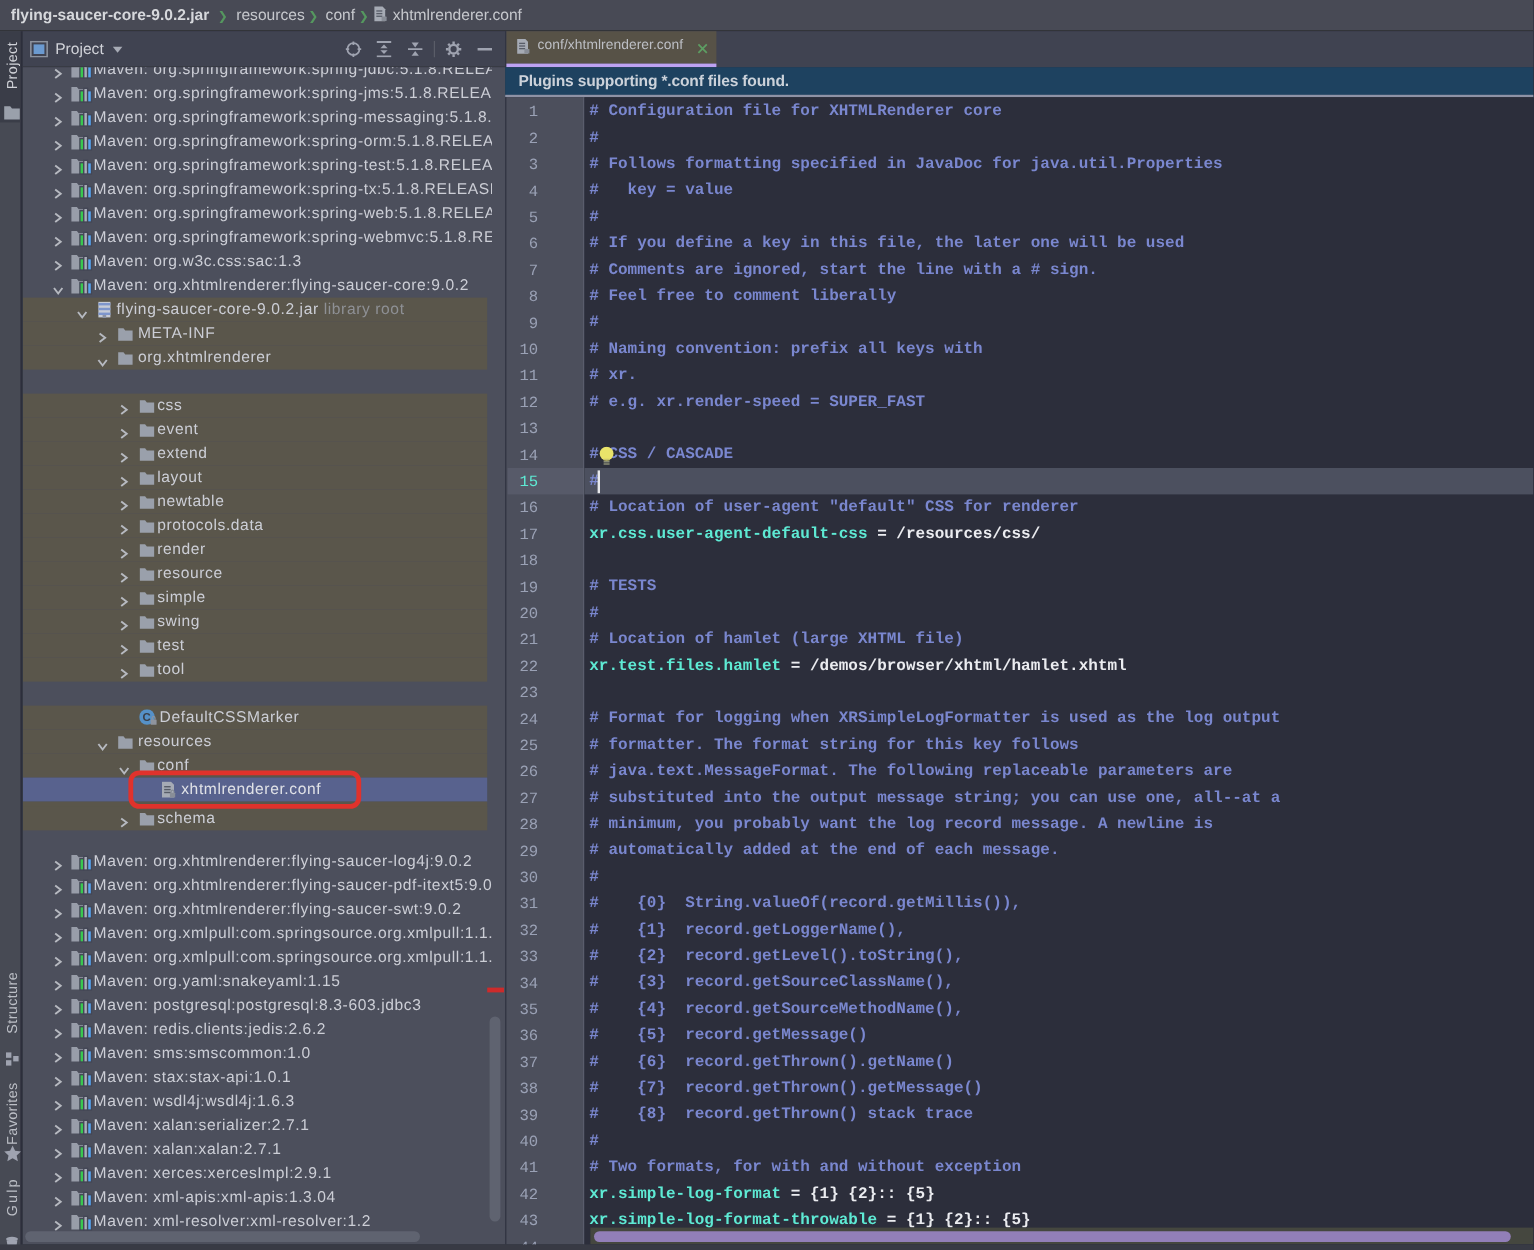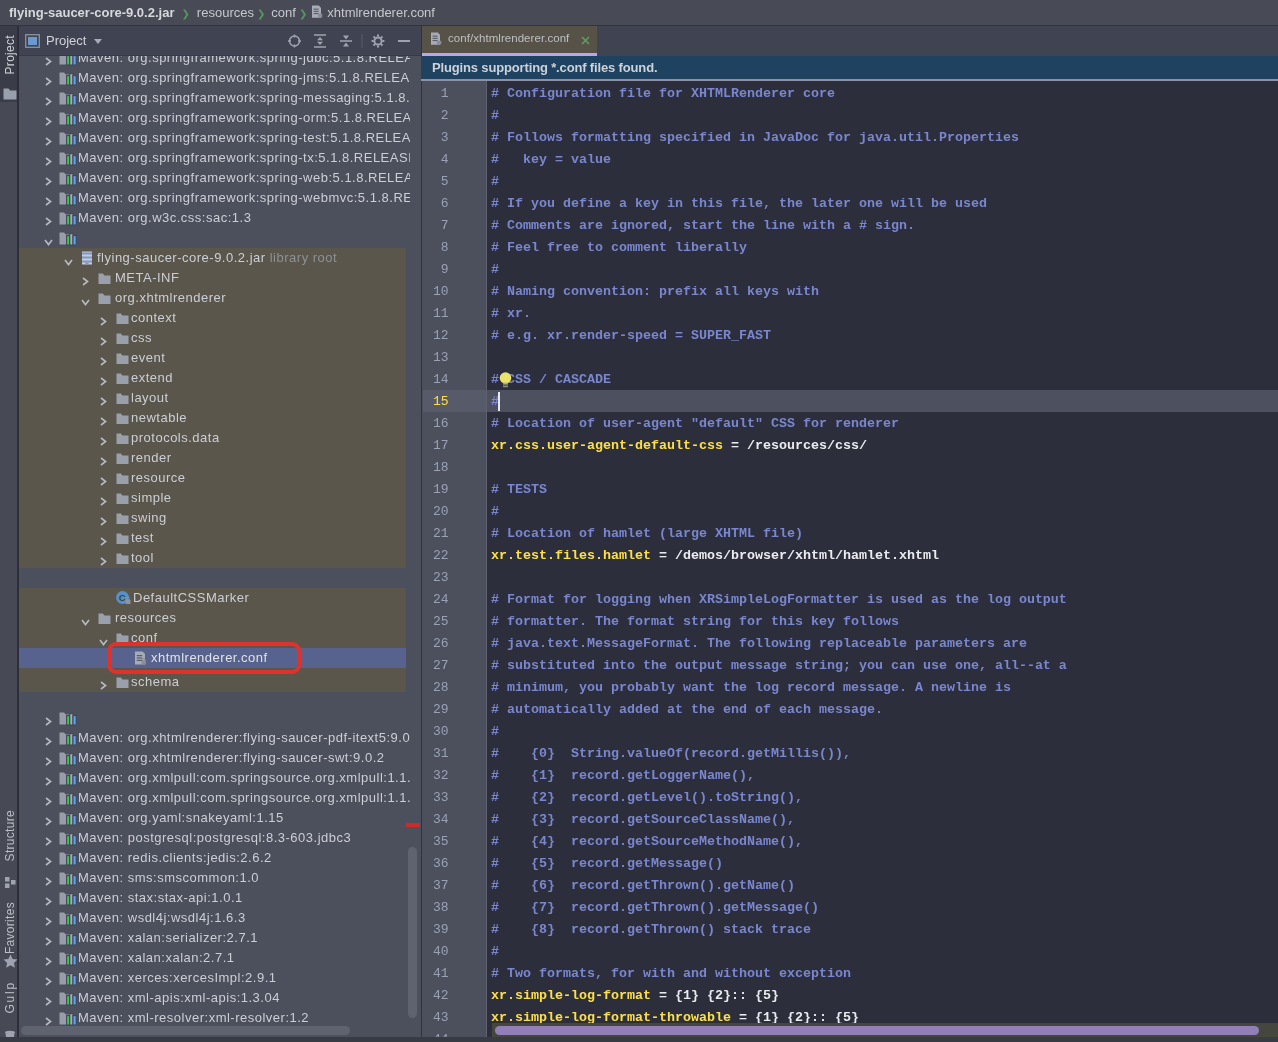--- a/index.html
+++ b/index.html
@@ -31,21 +31,21 @@
   #tabunder { position:absolute; left:0px; top:27px; width:175px; height:3px; background:#bda2f2; }
   #notif { position:absolute; left:421px; top:56px; width:857px; height:25px; background:#1e4260; border-bottom:2px solid #8f92a5;
            color:#ccd2da; font-size:13px; line-height:23px; font-weight:600; letter-spacing:-0.15px; }
   #gutter { position:absolute; left:421px; top:81px; width:66px; height:956px; background:#4c4f5c; border-left:1px solid #303240; }
   #gutsep { position:absolute; left:486px; top:81px; width:1px; height:956px; background:#5e6170; }
   #lnums { position:absolute; top:1.5px; right:38.5px; text-align:right; font-family:"Liberation Mono", monospace;
            font-size:13px; line-height:22px; color:#9aa1b5; white-space:pre; }
   #code { position:absolute; left:487px; top:81px; width:791px; height:956px; background:#2c2e3b; overflow:hidden; }
   #codepre { position:absolute; left:4px; top:1.5px; font-family:"Liberation Mono", monospace; font-size:13.33px;
              line-height:22px; font-weight:bold; color:#7a87cf; white-space:pre; }
-  .pk { color:#fde047; } .wh { color:#ebecf0; }
+  .pk { color:#5eead4; } .wh { color:#ebecf0; }
   #botstrip { position:absolute; left:0; top:1037px; width:1278px; height:5px; background:#383a44; }
 </style>
 </head>
 <body>
 
 <div id="topbar"><span style="margin-left:9px"><b>flying-saucer-core-9.0.2.jar</b></span><span class="bcsep" style="margin-left:7px">❯</span><span style="margin-left:7px">resources</span><span class="bcsep" style="margin-left:3px">❯</span><span style="margin-left:6px">conf</span><span class="bcsep" style="margin-left:3px">❯</span><span style="margin-left:4px"><svg width="12" height="14" viewBox="0 0 12 14" style="vertical-align:-2px">
         <path d="M1 0.5 h6.8 l2.2 2.2 v10 H1 z" fill="#a6abb5"></path>
         <rect x="2.6" y="3.6" width="5" height="1.1" fill="#585d68"></rect>
         <rect x="2.6" y="5.8" width="5" height="1.1" fill="#585d68"></rect>
         <rect x="2.6" y="8" width="5" height="1.1" fill="#585d68"></rect>
@@ -224,20 +224,21 @@
 <div class="trow" style="top:172px">
       <span class="tchev" style="left:22px"><svg width="11" height="10" viewBox="0 0 11 10">
           <path d="M2 3 L5.5 7.6 L9 3" fill="none" stroke="#b6b9c0" stroke-width="1.6"></path>
         </svg></span>
       <span class="ticon" style="left:38px"><svg width="18" height="15" viewBox="0 0 18 15">
           <path d="M0.5 1.5 h4.6 l1.5 1.9 h5.9 v2 h-4 v8.1 H0.5 z" fill="#989da9"></path>
           <rect x="7.6" y="4.6" width="3.2" height="9.4" fill="#39c84f" stroke="#434656" stroke-width="1.1"></rect>
           <rect x="10.8" y="2.6" width="3.2" height="11.4" fill="#a9adb7" stroke="#434656" stroke-width="1.1"></rect>
           <rect x="14.0" y="4.6" width="3.2" height="9.4" fill="#57a6f2" stroke="#434656" stroke-width="1.1"></rect>
         </svg></span>
+      <span class="tlbl" style="left:57px">Maven: org.xhtmlrenderer:flying-saucer-core:9.0.2</span>
     </div>
 <div class="trow olive" style="top:192px">
       <span class="tchev" style="left:42px"><svg width="11" height="10" viewBox="0 0 11 10">
           <path d="M2 3 L5.5 7.6 L9 3" fill="none" stroke="#b6b9c0" stroke-width="1.6"></path>
         </svg></span>
       <span class="ticon" style="left:60px"><svg width="12" height="14" viewBox="0 0 12 14">
           <rect x="1" y="0.5" width="10" height="13" fill="#c7ccd6"></rect>
           <rect x="1" y="1.5" width="10" height="2" fill="#7e96cc"></rect>
           <rect x="1" y="5.5" width="10" height="2" fill="#7e96cc"></rect>
           <rect x="1" y="9.5" width="10" height="2" fill="#7e96cc"></rect>
@@ -255,29 +256,20 @@
       <span class="tlbl" style="left:94px">META-INF</span>
     </div>
 <div class="trow olive" style="top:232px">
       <span class="tchev" style="left:59px"><svg width="11" height="10" viewBox="0 0 11 10">
           <path d="M2 3 L5.5 7.6 L9 3" fill="none" stroke="#b6b9c0" stroke-width="1.6"></path>
         </svg></span>
       <span class="ticon" style="left:77px"><svg width="13" height="13" viewBox="0 0 13 13">
           <path d="M0.5 1.5 h4.4 l1.5 1.9 h6.1 v8.6 H0.5 z" fill="#9aa0ab"></path>
         </svg></span>
       <span class="tlbl" style="left:94px">org.xhtmlrenderer</span>
-    </div>
-<div class="trow olive" style="top:252px">
-      <span class="tchev" style="left:77px"><svg width="10" height="11" viewBox="0 0 10 11">
-          <path d="M3 2 L7.6 5.5 L3 9" fill="none" stroke="#b6b9c0" stroke-width="1.6"></path>
-        </svg></span>
-      <span class="ticon" style="left:95px"><svg width="13" height="13" viewBox="0 0 13 13">
-          <path d="M0.5 1.5 h4.4 l1.5 1.9 h6.1 v8.6 H0.5 z" fill="#9aa0ab"></path>
-        </svg></span>
-      <span class="tlbl" style="left:110px">context</span>
     </div>
 <div class="trow olive" style="top:272px">
       <span class="tchev" style="left:77px"><svg width="10" height="11" viewBox="0 0 10 11">
           <path d="M3 2 L7.6 5.5 L3 9" fill="none" stroke="#b6b9c0" stroke-width="1.6"></path>
         </svg></span>
       <span class="ticon" style="left:95px"><svg width="13" height="13" viewBox="0 0 13 13">
           <path d="M0.5 1.5 h4.4 l1.5 1.9 h6.1 v8.6 H0.5 z" fill="#9aa0ab"></path>
         </svg></span>
       <span class="tlbl" style="left:110px">css</span>
     </div>
@@ -439,20 +431,21 @@
 <div class="trow" style="top:652px">
       <span class="tchev" style="left:22px"><svg width="10" height="11" viewBox="0 0 10 11">
           <path d="M3 2 L7.6 5.5 L3 9" fill="none" stroke="#b6b9c0" stroke-width="1.6"></path>
         </svg></span>
       <span class="ticon" style="left:38px"><svg width="18" height="15" viewBox="0 0 18 15">
           <path d="M0.5 1.5 h4.6 l1.5 1.9 h5.9 v2 h-4 v8.1 H0.5 z" fill="#989da9"></path>
           <rect x="7.6" y="4.6" width="3.2" height="9.4" fill="#39c84f" stroke="#434656" stroke-width="1.1"></rect>
           <rect x="10.8" y="2.6" width="3.2" height="11.4" fill="#a9adb7" stroke="#434656" stroke-width="1.1"></rect>
           <rect x="14.0" y="4.6" width="3.2" height="9.4" fill="#57a6f2" stroke="#434656" stroke-width="1.1"></rect>
         </svg></span>
+      <span class="tlbl" style="left:57px">Maven: org.xhtmlrenderer:flying-saucer-log4j:9.0.2</span>
     </div>
 <div class="trow" style="top:672px">
       <span class="tchev" style="left:22px"><svg width="10" height="11" viewBox="0 0 10 11">
           <path d="M3 2 L7.6 5.5 L3 9" fill="none" stroke="#b6b9c0" stroke-width="1.6"></path>
         </svg></span>
       <span class="ticon" style="left:38px"><svg width="18" height="15" viewBox="0 0 18 15">
           <path d="M0.5 1.5 h4.6 l1.5 1.9 h5.9 v2 h-4 v8.1 H0.5 z" fill="#989da9"></path>
           <rect x="7.6" y="4.6" width="3.2" height="9.4" fill="#39c84f" stroke="#434656" stroke-width="1.1"></rect>
           <rect x="10.8" y="2.6" width="3.2" height="11.4" fill="#a9adb7" stroke="#434656" stroke-width="1.1"></rect>
           <rect x="14.0" y="4.6" width="3.2" height="9.4" fill="#57a6f2" stroke="#434656" stroke-width="1.1"></rect>

